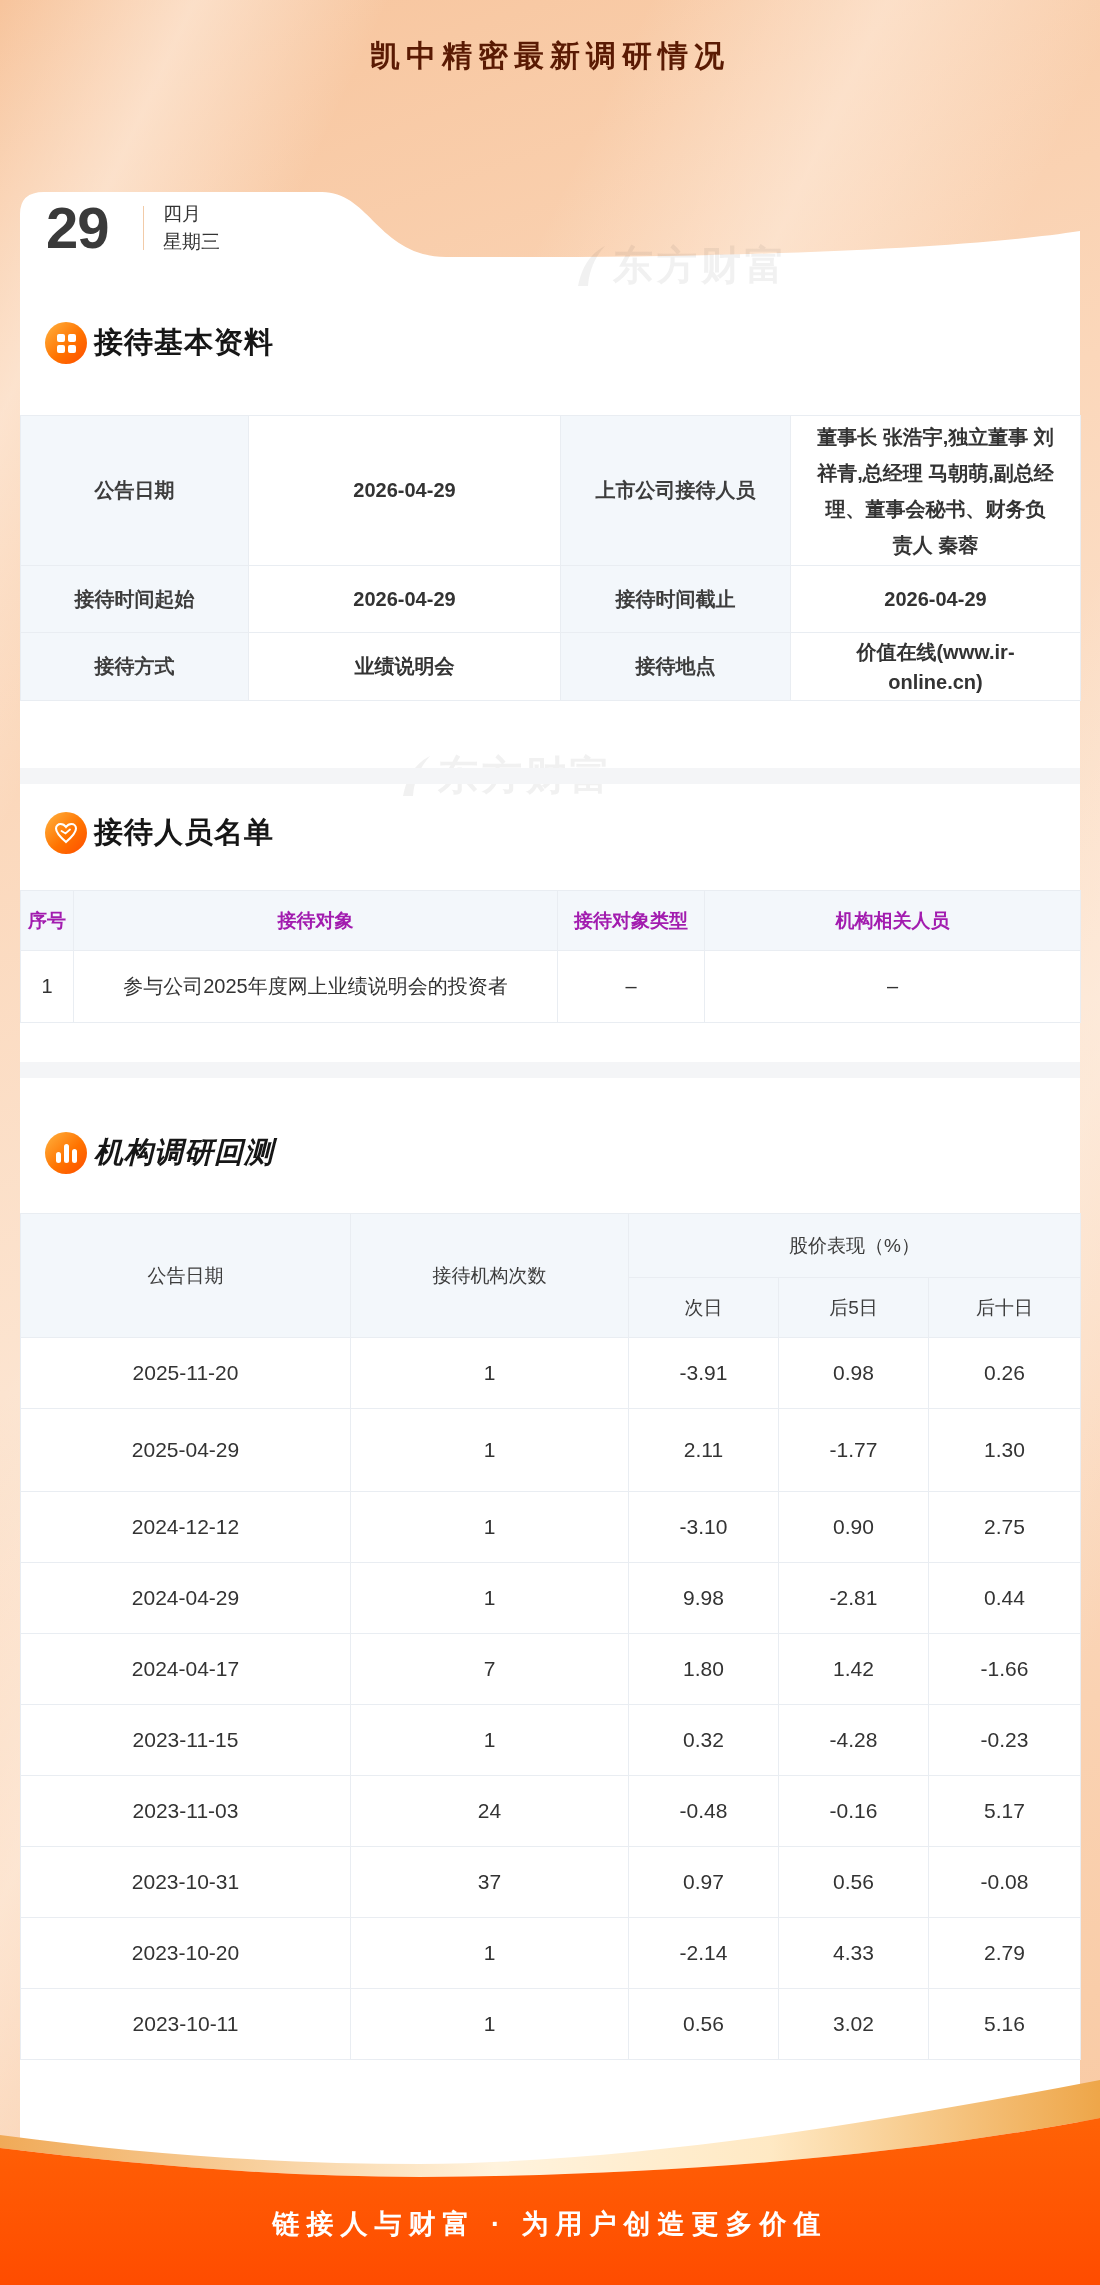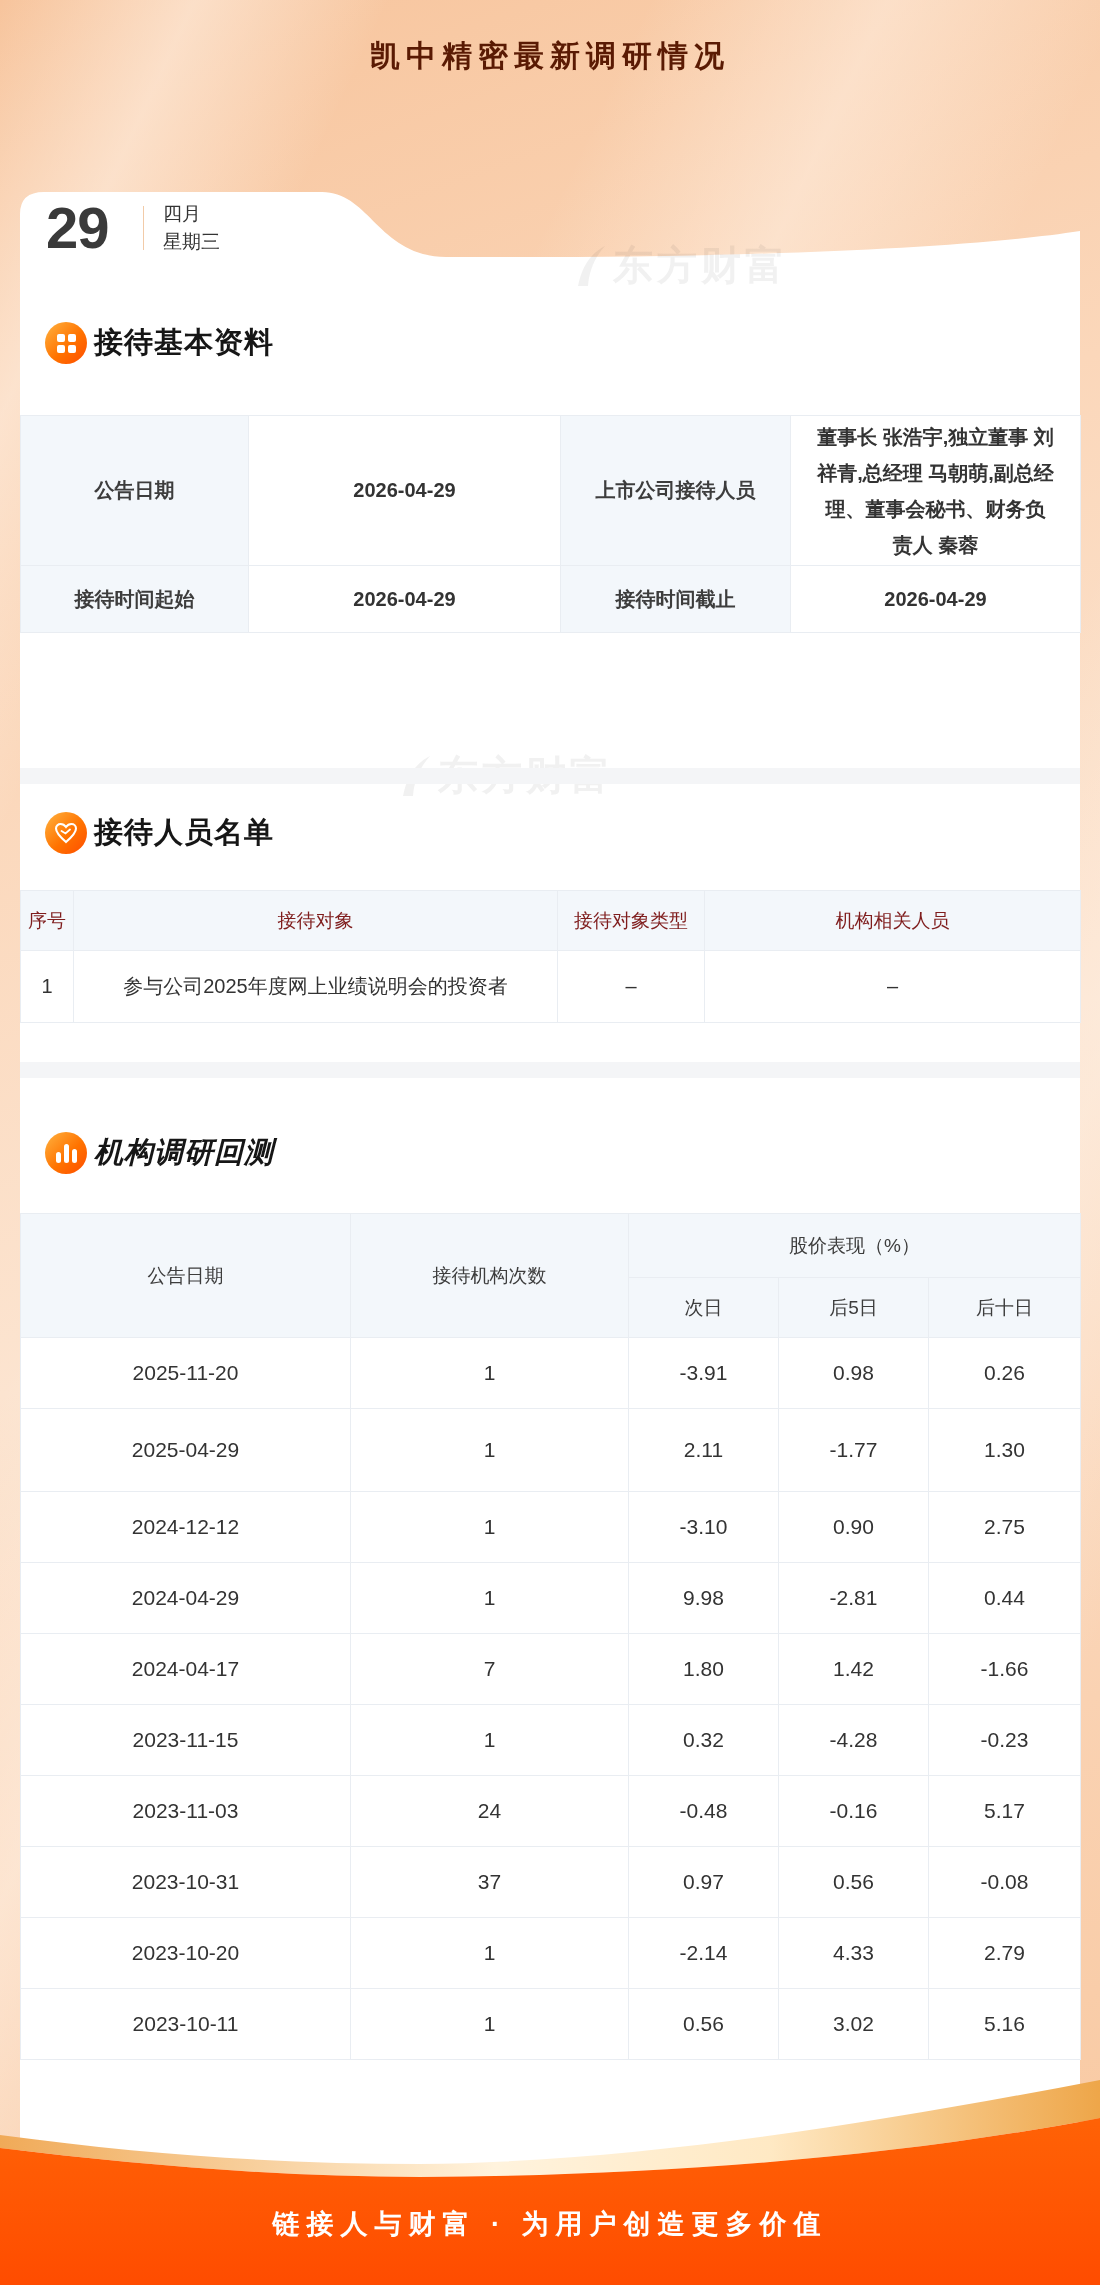--- a/index.html
+++ b/index.html
@@ -34,21 +34,21 @@
   .g4 i{background:#fff;border-radius:2px;display:block;}
   .bars{display:flex;align-items:flex-end;gap:3px;height:20px;}
   .bars i{display:block;width:5px;background:#fff;border-radius:2.5px;}
   
   table{border-collapse:collapse;table-layout:fixed;position:absolute;left:20px;background:#fff;}
   td,th{border:1px solid #e9edf2;text-align:center;vertical-align:middle;
         font-weight:400;color:#333;padding:0 10px;}
   .lab{background:#f3f7fb;color:#3d3d3d;}
   .t1 td{font-size:20px;font-weight:bold;}
   .t1 .wide{padding:0 26px;line-height:36px;}
-  .t2 th{background:#f3f7fb;font-size:19px;font-weight:400;color:#7f1d1d;}
+  .t2 th{background:#f3f7fb;font-size:19px;font-weight:700;color:#a21caf;}
   .t2 td{font-size:20px;}
   .t3 th{background:#f3f7fb;font-size:19px;font-weight:400;color:#3d3d3d;}
   .t3 td{font-size:21px;}
   .band{position:absolute;left:20px;right:20px;height:16px;background:#f4f5f7;}
   
   .wm{position:absolute;display:flex;align-items:center;gap:8px;
       color:rgba(50,50,50,.065);font-size:40px;font-weight:700;letter-spacing:4px;pointer-events:none;}
   .wm svg{display:block;}
   
   .foot-svg{position:absolute;left:0;top:2060px;}
@@ -120,20 +120,26 @@
     <td class="lab">公告日期</td>
     <td>2026-04-29</td>
     <td class="lab">上市公司接待人员</td>
     <td class="wide">董事长 张浩宇,独立董事 刘祥青,总经理 马朝萌,副总经理、董事会秘书、财务负责人 秦蓉</td>
   </tr>
   <tr style="height:67px;">
     <td class="lab">接待时间起始</td>
     <td>2026-04-29</td>
     <td class="lab">接待时间截止</td>
     <td>2026-04-29</td>
+  </tr>
+  <tr style="height:68px;">
+    <td class="lab">接待方式</td>
+    <td>业绩说明会</td>
+    <td class="lab">接待地点</td>
+    <td class="wide" style="line-height:30px;">价值在线(www.ir-online.cn)</td>
   </tr>
 </tbody>
   </table>
 
 <div class="band" style="top:768px;"></div>
 
 <div class="sec" style="top:812px;">
   <span class="sec-icon">
     <svg width="24" height="22" viewBox="0 0 24 22">
       <path d="M12,20 C5,14 2,10 2,6.5 C2,3.6 4.2,2 6.6,2 C8.8,2 10.8,3.3 12,5 C13.2,3.3 15.2,2 17.4,2 C19.8,2 22,3.6 22,6.5 C22,10 19,14 12,20 Z" fill="none" stroke="#fff" stroke-width="2.1"></path>

